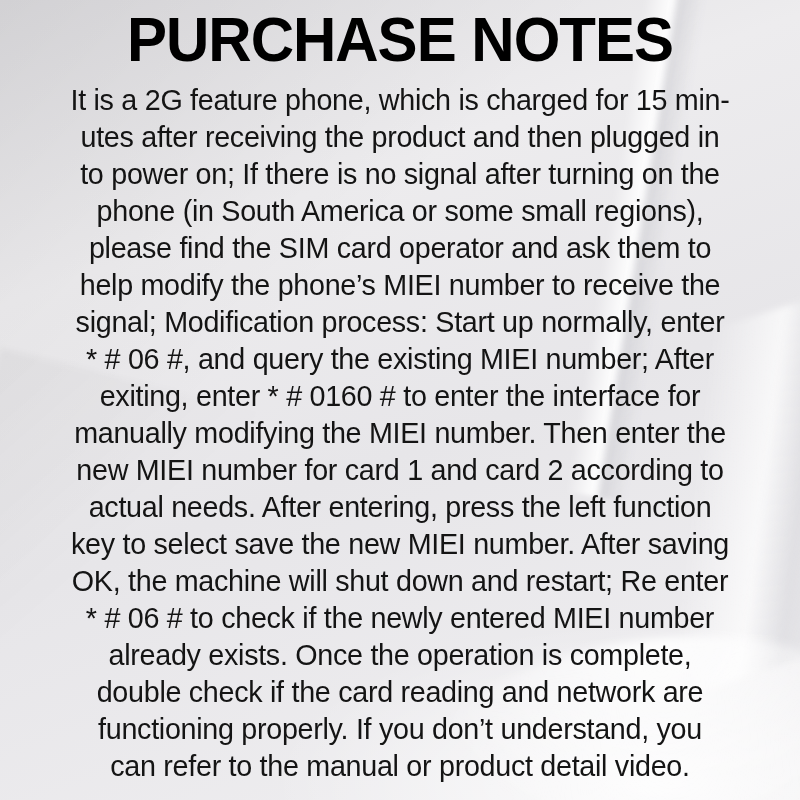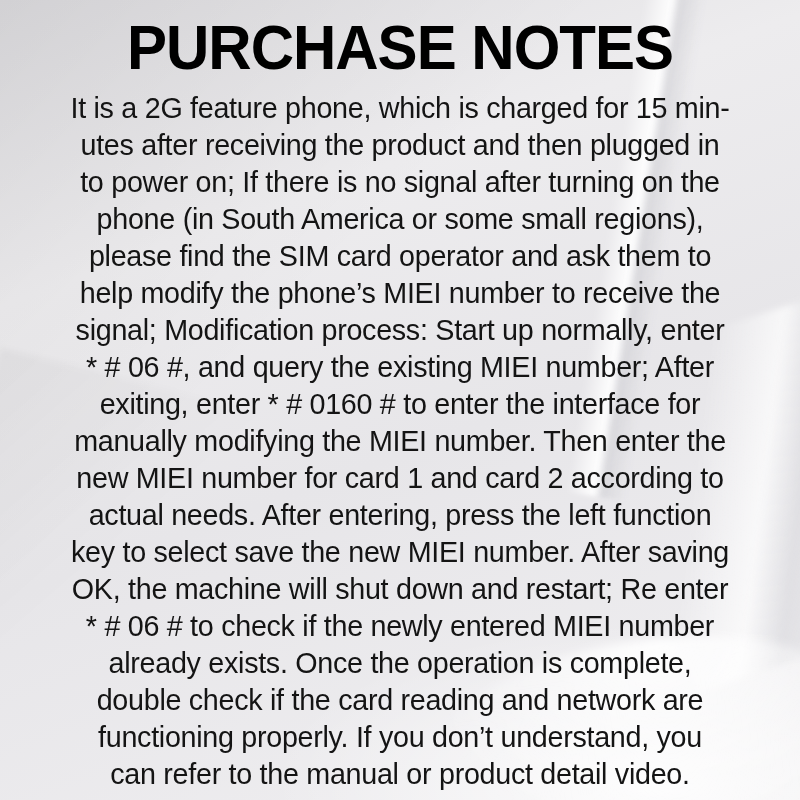--- a/index.html
+++ b/index.html
@@ -60,21 +60,21 @@
     background: linear-gradient(125deg, rgba(0,0,0,0.04), rgba(255,255,255,0) 55%);
     transform: rotate(14deg);
     filter: blur(3px);
   }
 
   .card {
     position: relative;
     z-index: 2;
     width: 800px;
     height: 800px;
-    padding-top: 14px;
+    padding-top: 6px;
   }
 
   .title {
     text-align: center;
     font-size: 60px;
     line-height: 64px;
     font-weight: 700;
     letter-spacing: -1px;
     color: #000000;
     transform: scaleY(1.06);

